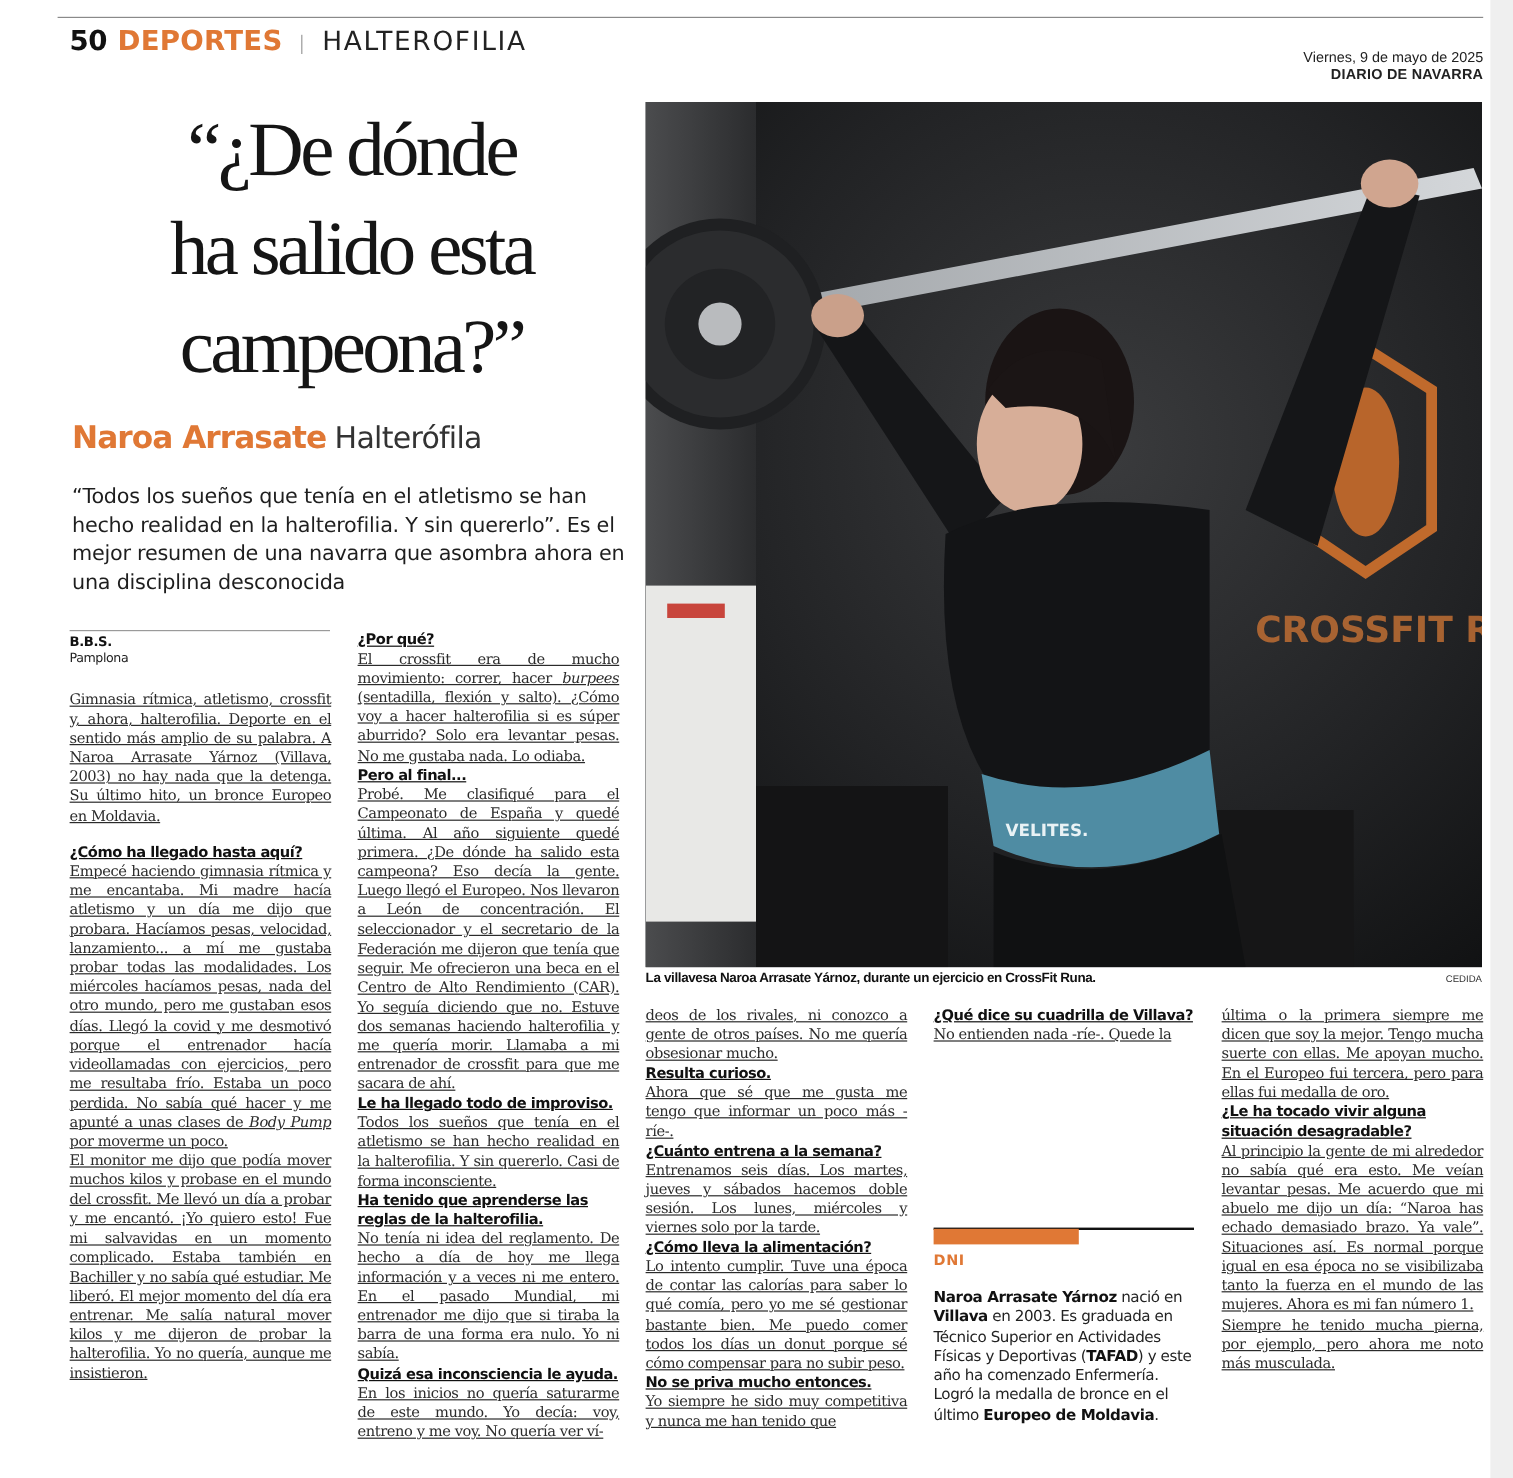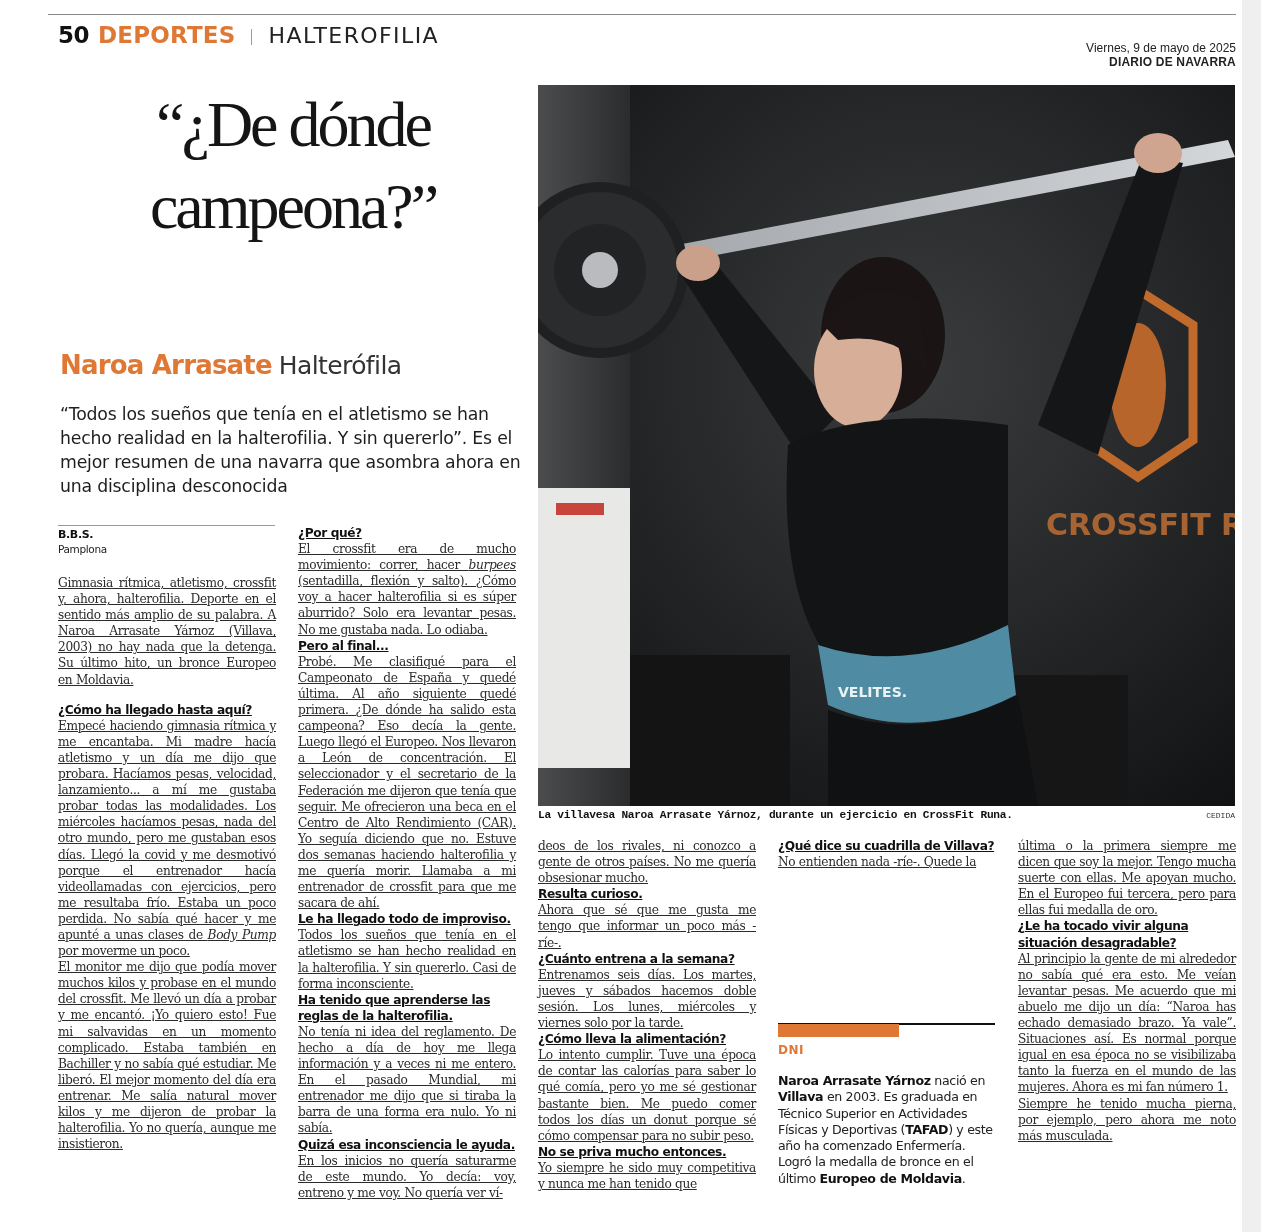--- a/index.html
+++ b/index.html
@@ -22,21 +22,21 @@
   .headline { position: absolute; left: 58px; top: 84px; width: 470px; font-family: "Liberation Serif", serif; font-size: 64px; line-height: 82px; color: #151515; letter-spacing: -3px; font-weight: normal; }
   .headline span { display: block; text-align: center; }
 
   .byline-name { position: absolute; left: 60px; top: 350px; font-family: "DejaVu Sans", sans-serif; font-size: 26px; display: flex; align-items: baseline; }
   .byline-name .name { font-weight: bold; color: #e07835; letter-spacing: -0.8px; }
   .byline-name .role { color: #333; margin-left: 7px; letter-spacing: -0.6px; font-size: 25px; }
 
   .lede { position: absolute; left: 60px; top: 402px; width: 470px; font-family: "DejaVu Sans", sans-serif; font-size: 17.3px; line-height: 24px; color: #1e1e1e; letter-spacing: -0.2px; }
 
   .photo { position: absolute; left: 538px; top: 85px; width: 697px; height: 721px; overflow: hidden; background: #1b1c1e; }
-  .caption { position: absolute; left: 538px; top: 809px; width: 697px; height: 16px; font-family: Liberation Mono, monospace; font-size: 11.2px; font-weight: bold; color: #111; letter-spacing: -0.3px; }
+  .caption { position: absolute; left: 538px; top: 809px; width: 697px; height: 16px; font-family: Liberation Sans, sans-serif; font-size: 11.2px; font-weight: bold; color: #111; letter-spacing: -0.3px; }
   .credit { position: absolute; right: 0; top: 2px; font-size: 8px; font-weight: normal; color: #333; letter-spacing: 0; }
 
   .col { position: absolute; width: 218px; font-family: "DejaVu Serif", serif; font-size: 12.2px; line-height: 16.1px; color: #2b2b2b; text-align: justify; letter-spacing: -0.35px; }
   .col p { margin: 0; text-decoration: underline; }
   .col .q { font-family: "DejaVu Sans", sans-serif; font-weight: bold; color: #111; text-align: left; font-size: 12.2px; letter-spacing: -0.4px; }
   .col em { font-style: italic; }
 
   .col1 { left: 58px; top: 526px; }
   .col1-rule { position: absolute; left: 58px; top: 525px; width: 217px; height: 1px; background: #9a9a9a; }
   .author { font-family: "DejaVu Sans", sans-serif; font-weight: bold; font-size: 11px; color: #111; line-height: 14px; margin-top: 2px; }
@@ -69,20 +69,21 @@
   <span class="subsection">HALTEROFILIA</span>
 </div>
 
 <div class="header-right">
   <div>Viernes, 9 de mayo de 2025</div>
   <div class="paper">DIARIO DE NAVARRA</div>
 </div>
 
 <h1 class="headline">
   <span>“¿De dónde</span>
+  <span>ha salido esta</span>
   <span>campeona?”</span>
 </h1>
 
 <div class="byline-name">
   <span class="name">Naroa Arrasate</span>
   <span class="role">Halterófila</span>
 </div>
 
 <p class="lede">“Todos los sueños que tenía en el atletismo se han hecho realidad en la halterofilia. Y sin quererlo”. Es el mejor resumen de una navarra que asombra ahora en una disciplina desconocida</p>
 

